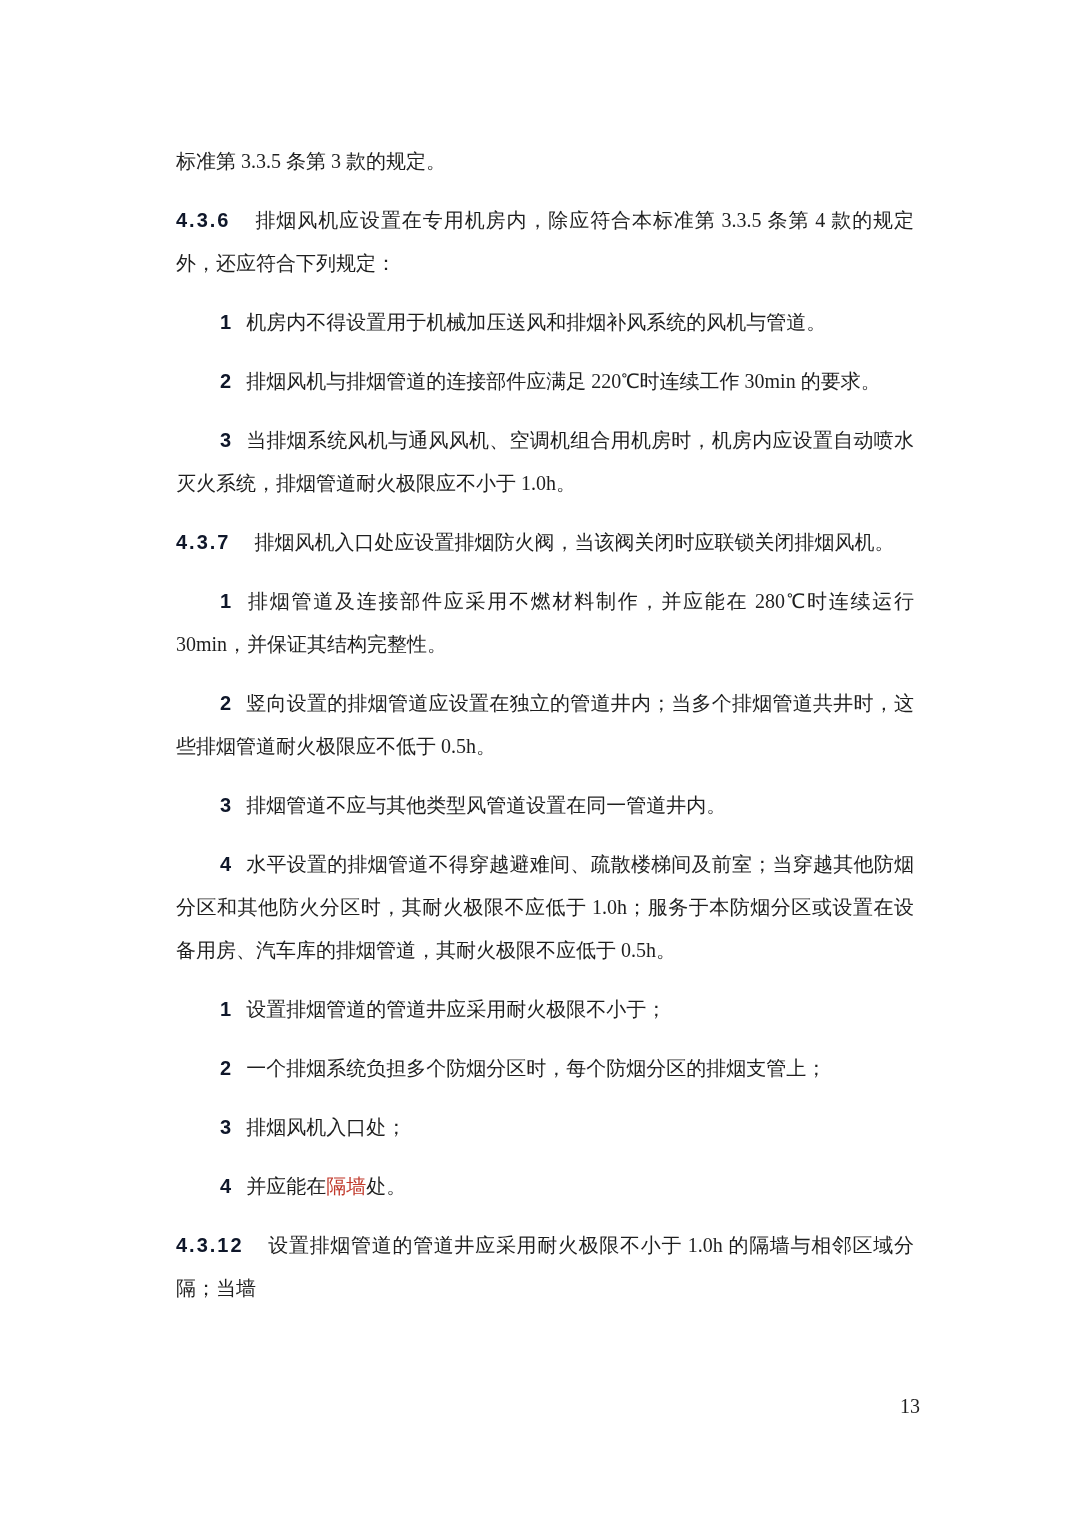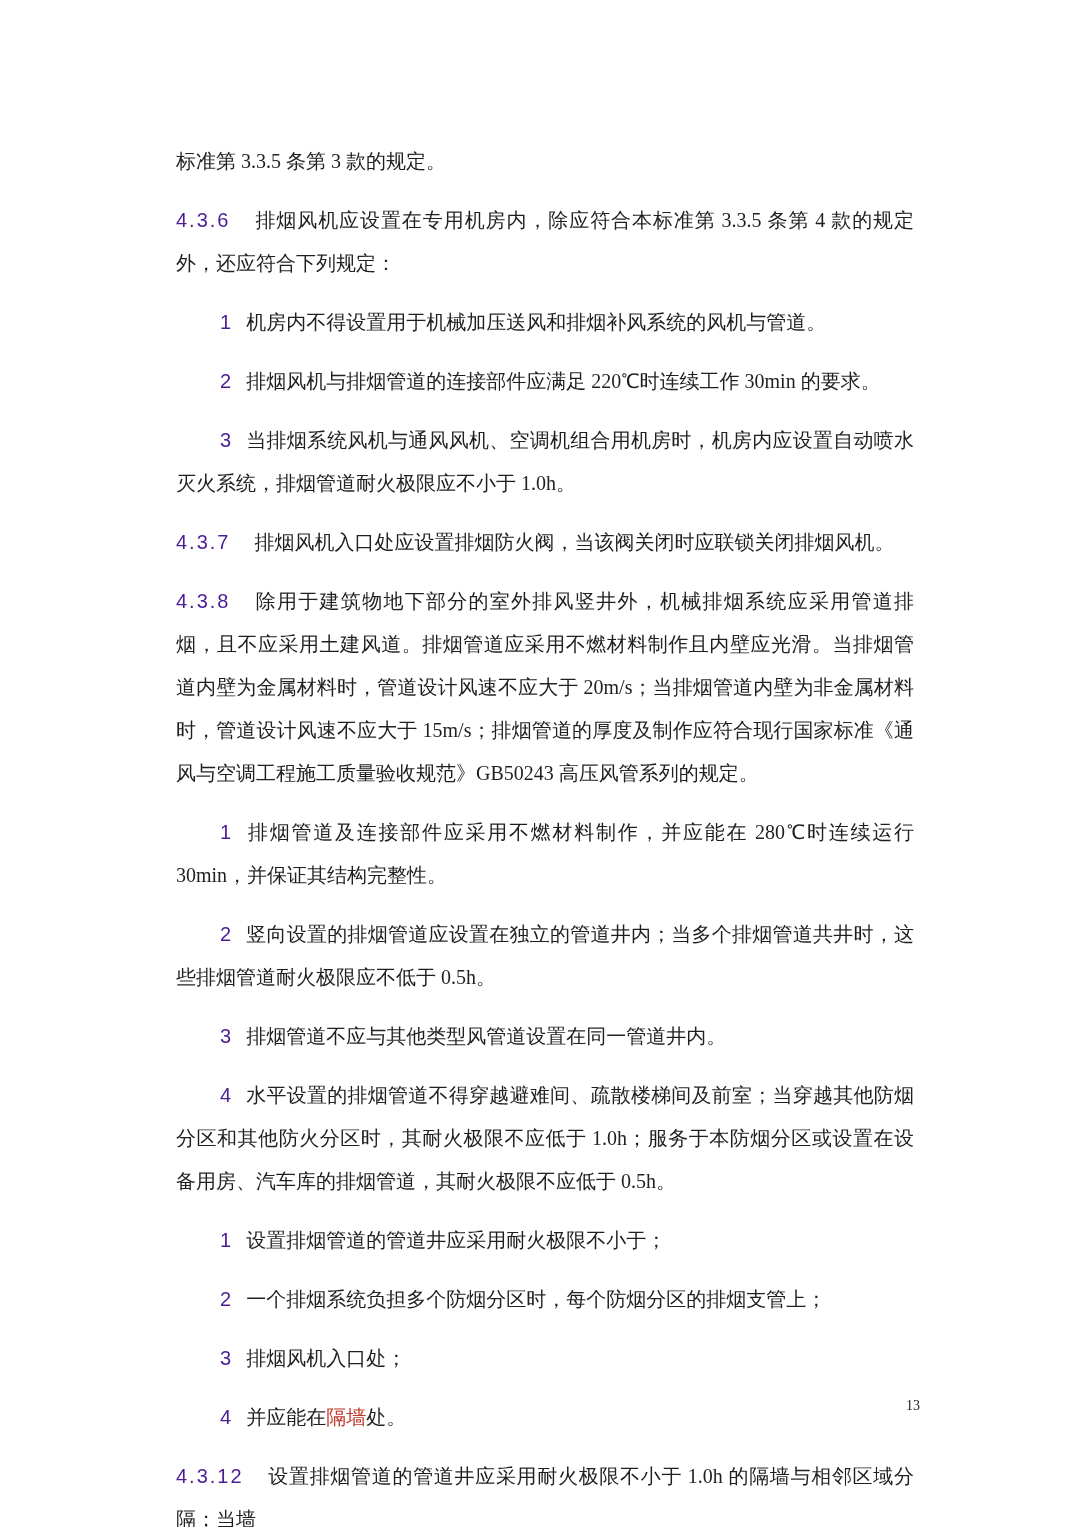--- a/index.html
+++ b/index.html
@@ -26,57 +26,56 @@
   }
   p.para {
     margin: 16px;
     padding: 0;
   }
   p.para.item {
     text-indent: 44px;
   }
   .num {
     font-family: "Liberation Sans", sans-serif;
-    font-weight: 400;
+    font-weight: 700;
     font-style: normal;
     letter-spacing: 2px;
-    color: #4c1d95;
+    color: #0f172a;
   }
   .num.clause-num {
     margin-right: 24px;
   }
   .num.item-num {
     margin-right: 15px;
     letter-spacing: 0;
   }
   .seg.red {
     color: var(--highlight, #c0382a);
   }
   .page-number {
     position: absolute;
     top: 1392px;
     right: 160px;
     font-family: "Liberation Serif", serif;
-    font-size: 14px;
+    font-size: 20px;
     line-height: 28px;
     color: #1f1f1f;
   }
 </style>
 </head>
 <body>
 
 <div class="page">
   <div class="doc" style="color: rgb(31, 31, 31);">
       <p class="para plain"><span class="seg">标准第 3.3.5 条第 3 款的规定。</span></p>
       <p class="para clause"><span class="num clause-num">4.3.6</span><span class="seg">排烟风机应设置在专用机房内，除应符合本标准第 3.3.5 条第 4 款的规定外，还应符合下列规定：</span></p>
       <p class="para item"><span class="num item-num">1</span><span class="seg">机房内不得设置用于机械加压送风和排烟补风系统的风机与管道。</span></p>
       <p class="para item"><span class="num item-num">2</span><span class="seg">排烟风机与排烟管道的连接部件应满足 220℃时连续工作 30min 的要求。</span></p>
       <p class="para item"><span class="num item-num">3</span><span class="seg">当排烟系统风机与通风风机、空调机组合用机房时，机房内应设置自动喷水灭火系统，排烟管道耐火极限应不小于 1.0h。</span></p>
       <p class="para clause"><span class="num clause-num">4.3.7</span><span class="seg">排烟风机入口处应设置排烟防火阀，当该阀关闭时应联锁关闭排烟风机。</span></p>
-      <p class="para clause"><span class="num clause-num">4.3.8</span><span class="seg">除用于建筑物地下部分的室外排风竖井外，机械排烟系统应采用管道排烟，且不应采用土建风道。排烟管道应采用不燃材料制作且内壁应光滑。当排烟管道内壁为金属材料时，管道设计风速不应大于 20m/s；当排烟管道内壁为非金属材料时，管道设计风速不应大于 15m/s；排烟管道的厚度及制作应符合现行国家标准《通风与空调工程施工质量验收规范》GB50243 高压风管系列的规定。</span></p>
       <p class="para item"><span class="num item-num">1</span><span class="seg">排烟管道及连接部件应采用不燃材料制作，并应能在 280℃时连续运行 30min，并保证其结构完整性。</span></p>
       <p class="para item"><span class="num item-num">2</span><span class="seg">竖向设置的排烟管道应设置在独立的管道井内；当多个排烟管道共井时，这些排烟管道耐火极限应不低于 0.5h。</span></p>
       <p class="para item"><span class="num item-num">3</span><span class="seg">排烟管道不应与其他类型风管道设置在同一管道井内。</span></p>
       <p class="para item"><span class="num item-num">4</span><span class="seg">水平设置的排烟管道不得穿越避难间、疏散楼梯间及前室；当穿越其他防烟分区和其他防火分区时，其耐火极限不应低于 1.0h；服务于本防烟分区或设置在设备用房、汽车库的排烟管道，其耐火极限不应低于 0.5h。</span></p>
       <p class="para item"><span class="num item-num">1</span><span class="seg">设置排烟管道的管道井应采用耐火极限不小于；</span></p>
       <p class="para item"><span class="num item-num">2</span><span class="seg">一个排烟系统负担多个防烟分区时，每个防烟分区的排烟支管上；</span></p>
       <p class="para item"><span class="num item-num">3</span><span class="seg">排烟风机入口处；</span></p>
       <p class="para item"><span class="num item-num">4</span><span class="seg">并应能在</span><span class="seg red">隔墙</span><span class="seg">处。</span></p>
       <p class="para clause"><span class="num clause-num">4.3.12</span><span class="seg">设置排烟管道的管道井应采用耐火极限不小于 1.0h 的隔墙与相邻区域分隔；当墙</span></p>
     </div>

